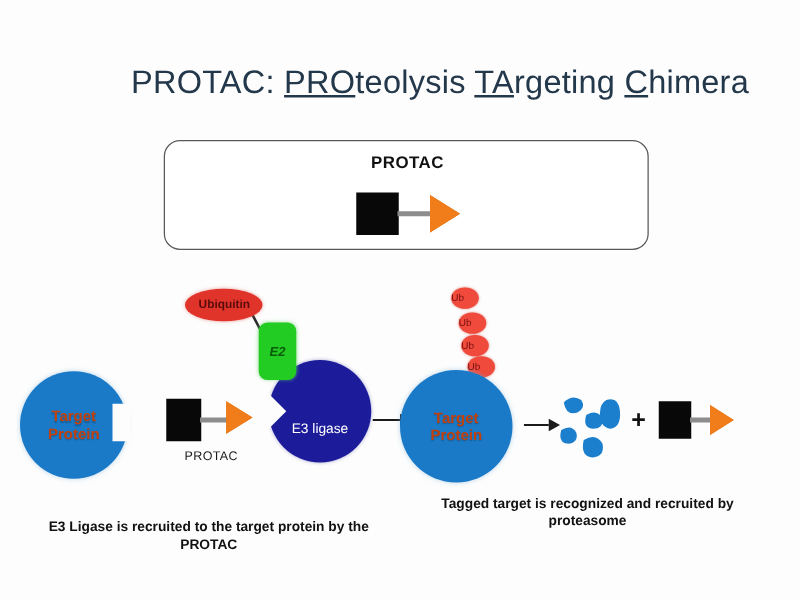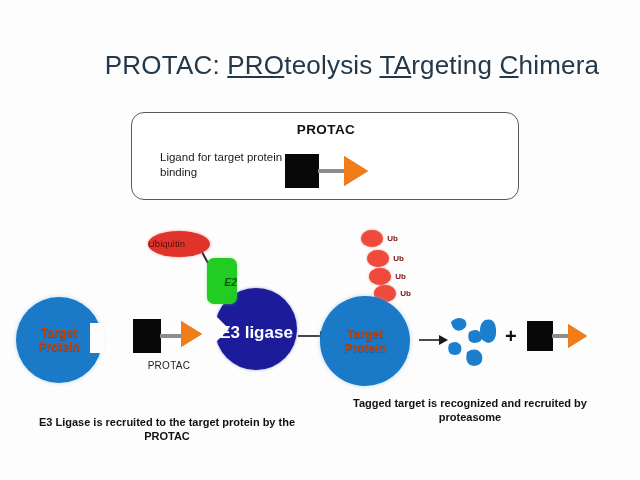--- a/index.html
+++ b/index.html
@@ -110,26 +110,26 @@
   #e3-ligase {
     position: absolute;
     left: 215px; top: 288px;
     width: 82px; height: 82px;
     border-radius: 50%;
     background: #1c1c9b;
     box-shadow: 0 0 3px rgba(70,70,170,.5);
   }
   #e3-ligase-label {
     position: absolute;
-    left: 215px; top: 323px;
+    left: 215px; top: 337px;
     width: 82px;
     text-align: center;
     color: #ffffff;
-    font-weight: bold;
-    font-size: 17px;
+    font-weight: normal;
+    font-size: 11px;
     z-index: 6;
   }
   #e3-notch {
     position: absolute;
     left: 212px; top: 312px;
     width: 0; height: 0;
     border-style: solid;
     border-width: 17px 0 17px 17px;
     border-color: transparent transparent transparent #fdfdfd;
     z-index: 5;
@@ -142,21 +142,21 @@
     width: 30px; height: 46px;
     background: #22cc22;
     border-radius: 7px;
     box-shadow: 0 0 3px rgba(100,210,100,.6);
     z-index: 7;
   }
   #e2-label {
     position: absolute;
     left: 207px; top: 276px;
     width: 30px;
-    text-align: right;
+    text-align: center;
     font-size: 10.5px;
     font-weight: bold;
     color: #0a5c0a;
     z-index: 8;
     font-style: italic;
   }
 
   
   #ubiquitin {
     position: absolute;
@@ -164,23 +164,23 @@
     width: 62px; height: 26px;
     background: #e0342b;
     border-radius: 50%;
     box-shadow: 0 0 3px rgba(220,90,80,.6);
     z-index: 7;
   }
   #ubiquitin-label {
     position: absolute;
     left: 148px; top: 238px;
     width: 52px;
-    text-align: left;
+    text-align: right;
     font-size: 9.5px;
-    font-weight: normal;
+    font-weight: bold;
     color: #5a0a0a;
     z-index: 8;
   }
   .ub-bond {
     position: absolute;
     background: #2c2c2c;
     width: 1.6px;
     transform-origin: top center;
     z-index: 6;
   }
@@ -188,24 +188,24 @@
   
   .ub-bead {
     position: absolute;
     width: 22px; height: 17px;
     background: #ef4a3c;
     border-radius: 50%;
     box-shadow: 0 0 2px rgba(210,70,60,.7);
   }
   .ub-bead-label {
     position: absolute;
-    width: 37px;
-    text-align: right;
+    width: 26px;
+    text-align: left;
     font-size: 8px;
-    font-weight: bold;
+    font-weight: normal;
     color: #7a1010;
   }
 
   
   .thin-arrow { position: absolute; }
 
   
   #fragments { position: absolute; left: 447px; top: 312px; }
 
   
@@ -245,21 +245,20 @@
 <body>
 
 <div id="slide">
 
   <div id="title">
     <span class="seg">PROTAC: </span><span class="seg u">PRO</span><span class="seg">teolysis </span><span class="seg u">TA</span><span class="seg">rgeting </span><span class="seg u">C</span><span class="seg">himera</span>
   </div>
 
   <div id="legend-box">
     <div id="legend-title">PROTAC</div>
-    <div class="legend-text" id="legend-left">Ligand for target protein binding</div>
 
     <div class="black-sq" style="left:153px; top:41px; width:34px; height:34px;"></div>
     <div class="linker" style="left:186px; top:56px; width:28px;"></div>
     <div class="tri-orange" style="left:212px; top:43px;"></div>
   </div>
 
   <div id="ubiquitin"></div>
   <div id="ubiquitin-label">Ubiquitin</div>
   <div class="ub-bond" style="left:201px; top:252px; height:16px; transform: rotate(-28deg);"></div>
 

